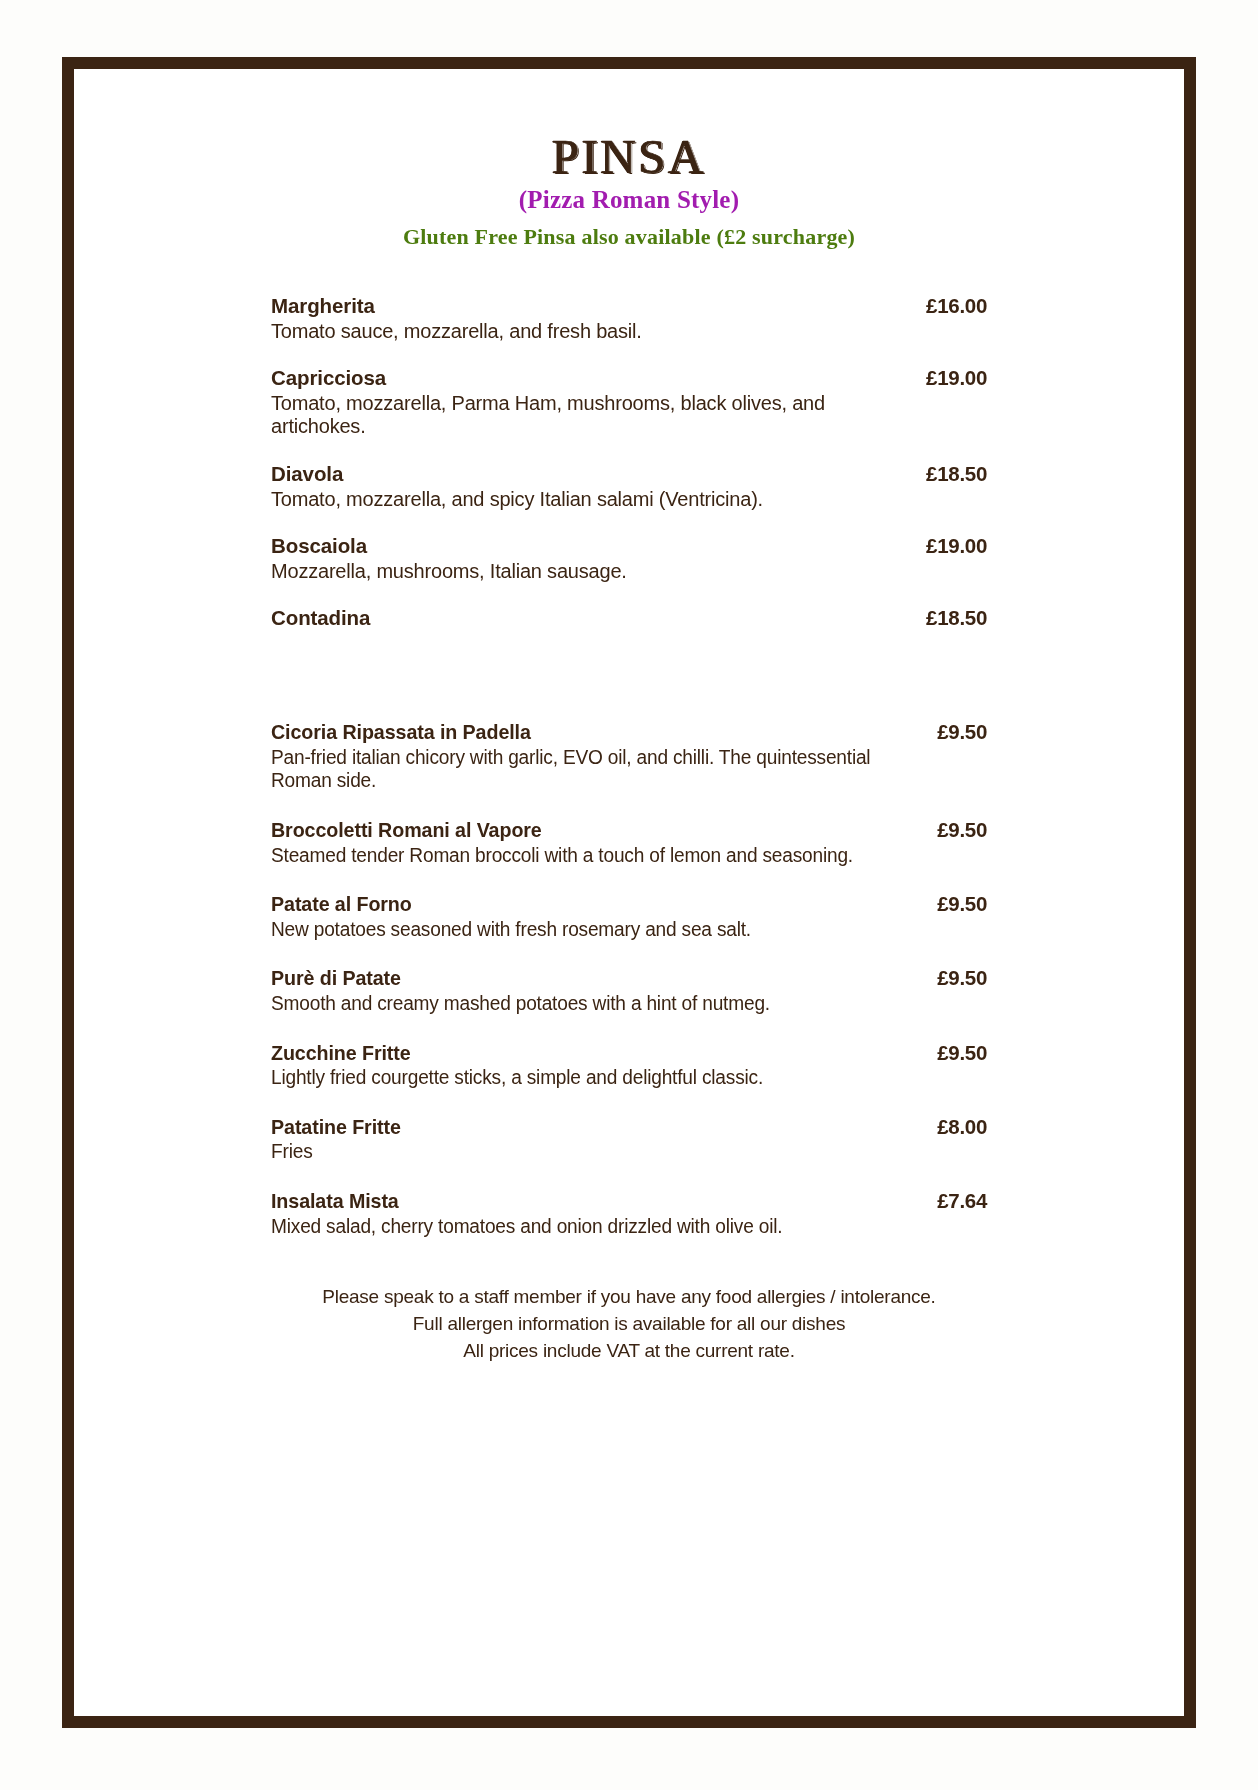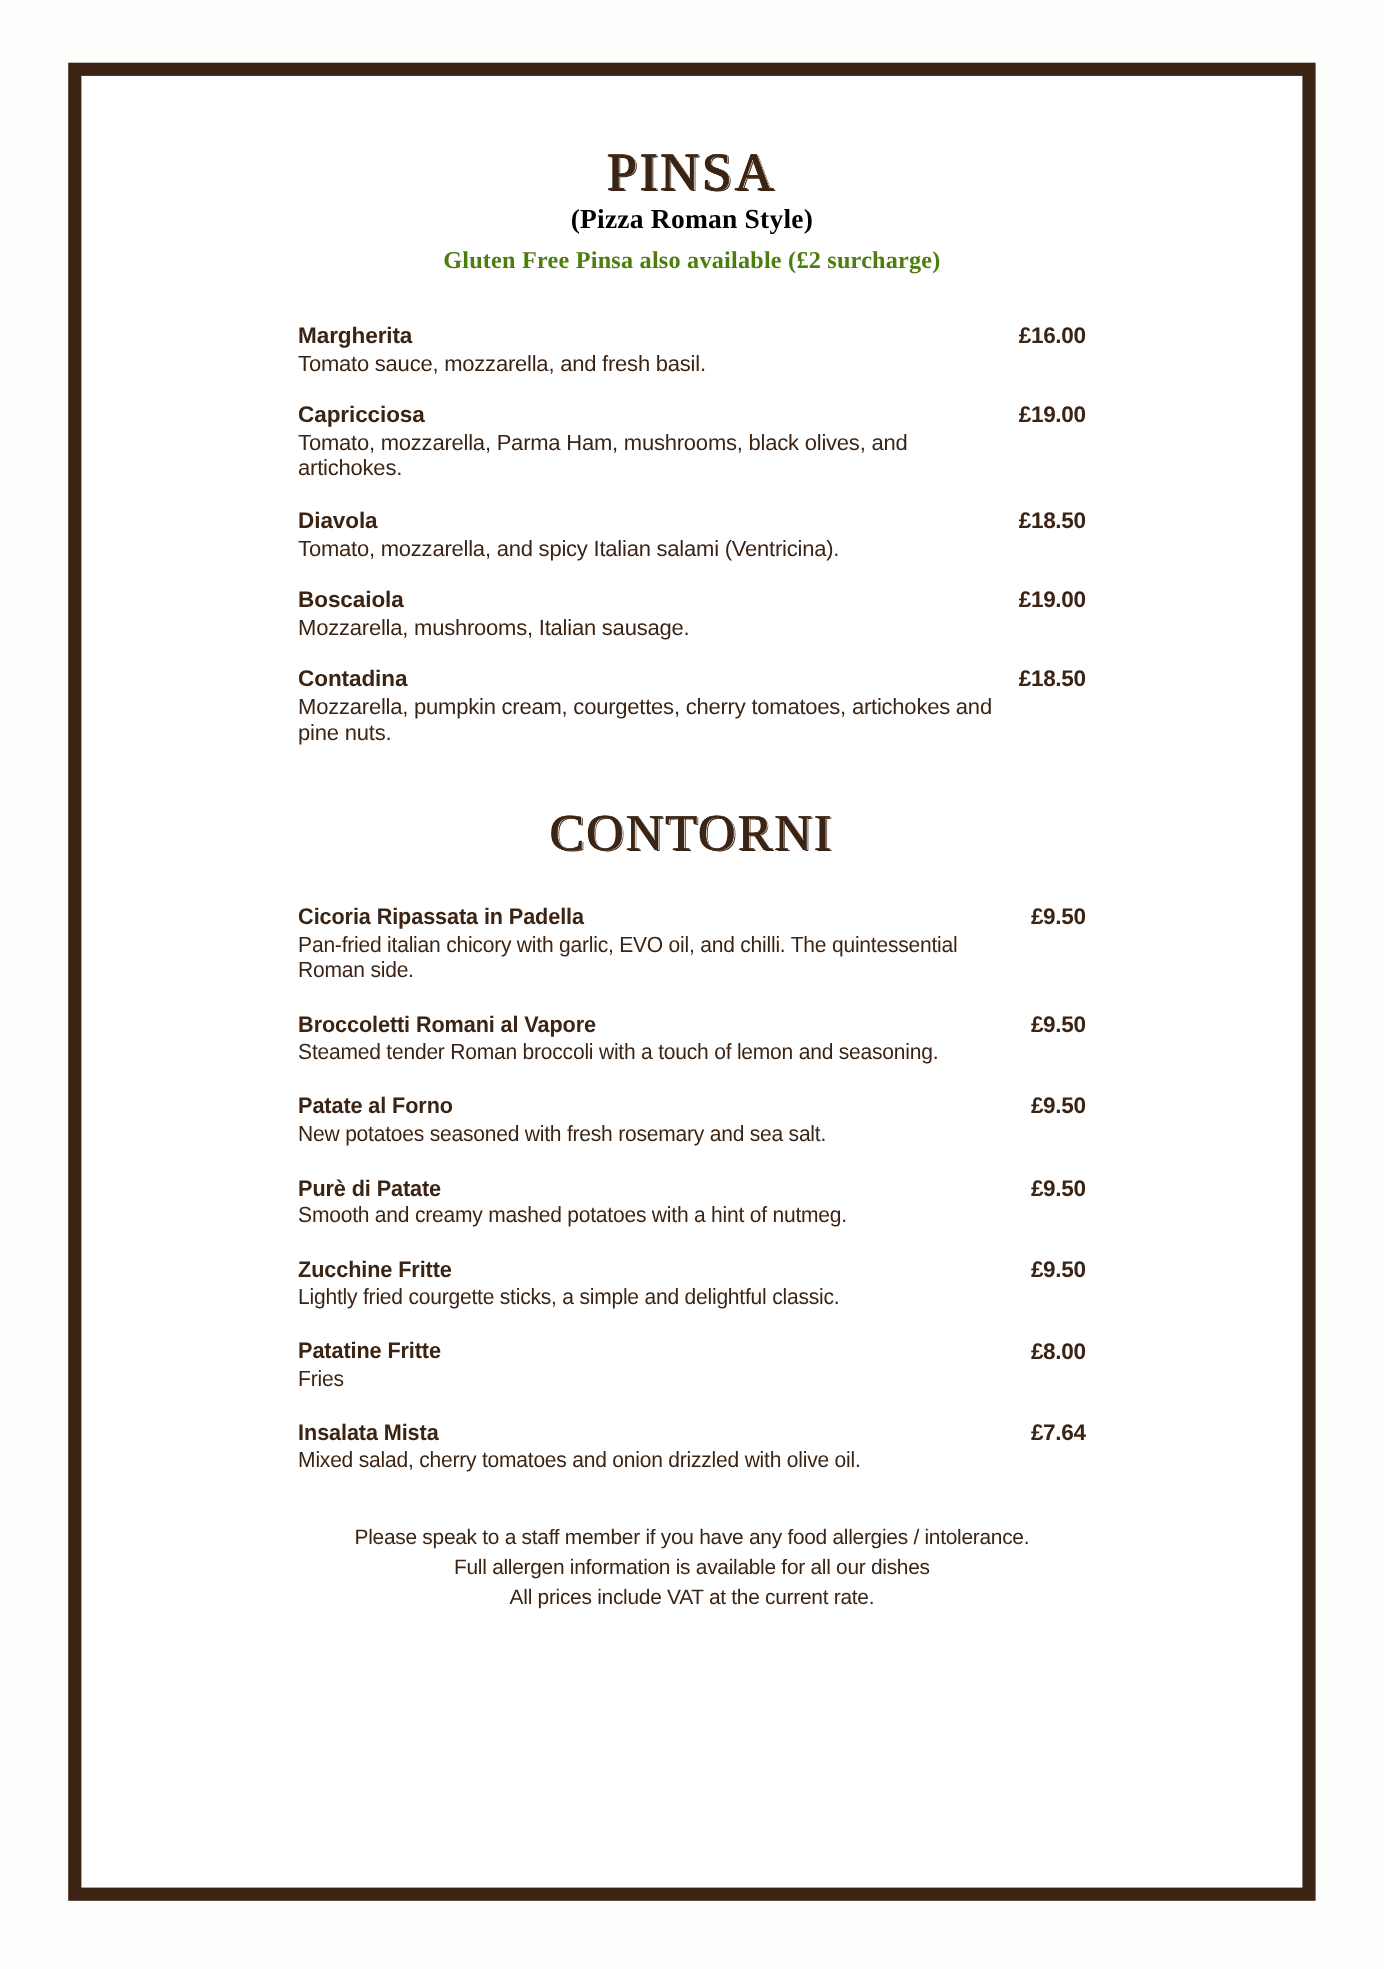--- a/index.html
+++ b/index.html
@@ -47,21 +47,21 @@
     -webkit-text-stroke: 0.7px #3b2413;
     text-shadow:
        0.9px 0 0 #ffffff,
       -0.9px 0 0 #3b2413,
        1.6px 0.5px 0 #3b2413;
   }
   .title-sub {
     font-family: "Liberation Serif", "DejaVu Serif", serif;
     font-size: 25px;
     font-weight: 700;
-    color: #000000;
+    color: #a21caf;
     letter-spacing: 0.2px;
     margin-top: 3px;
     line-height: 1.15;
   }
   .title-note {
     font-family: "Liberation Serif", "DejaVu Serif", serif;
     font-size: 22px;
     font-weight: 700;
     color: #4d7c0f;
     letter-spacing: 0.2px;
@@ -207,30 +207,26 @@
           <div class="item-price">£19.00</div>
         </div>
         <div class="item-desc">Mozzarella, mushrooms, Italian sausage.</div>
       </div>
 
       <div class="item">
         <div class="item-row">
           <div class="item-name">Contadina</div>
           <div class="item-price">£18.50</div>
         </div>
-        <div class="item-desc">Mozzarella, pumpkin cream, courgettes, cherry tomatoes, artichokes and pine nuts.</div>
       </div>
 
     </div>
 
     <div class="spacer-contorni"></div>
 
-    <div class="section-head">
-      <div class="title-contorni">CONTORNI</div>
-    </div>
 
     <div class="items items-contorni">
 
       <div class="item">
         <div class="item-row">
           <div class="item-name">Cicoria Ripassata in Padella</div>
           <div class="item-price">£9.50</div>
         </div>
         <div class="item-desc">Pan-fried italian chicory with garlic, EVO oil, and chilli. The quintessential Roman side.</div>
       </div>

